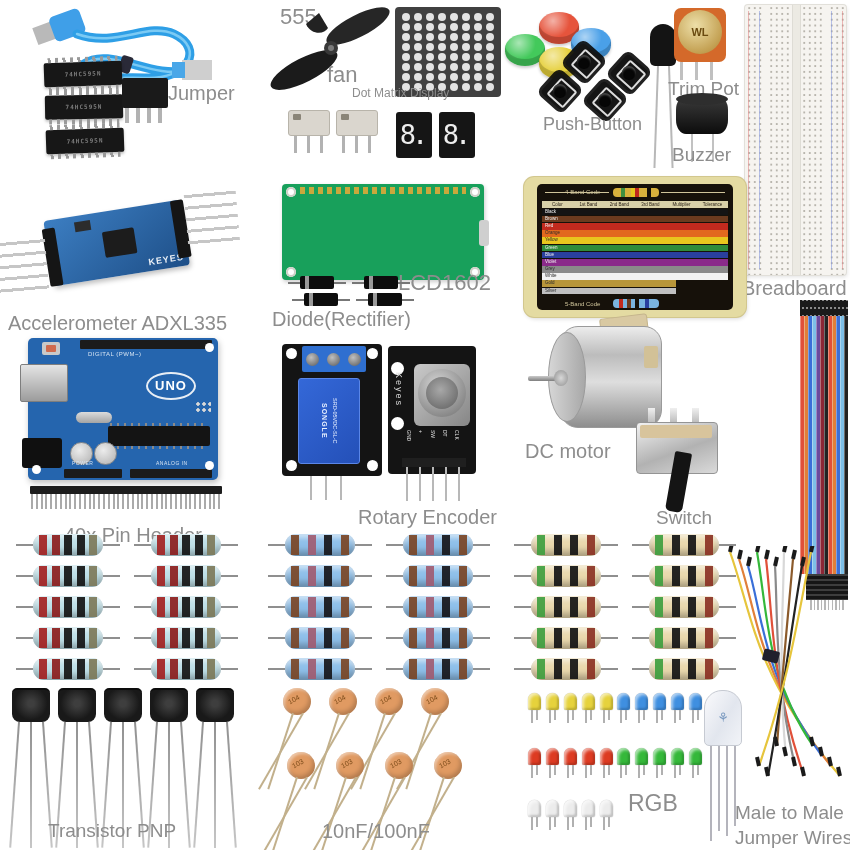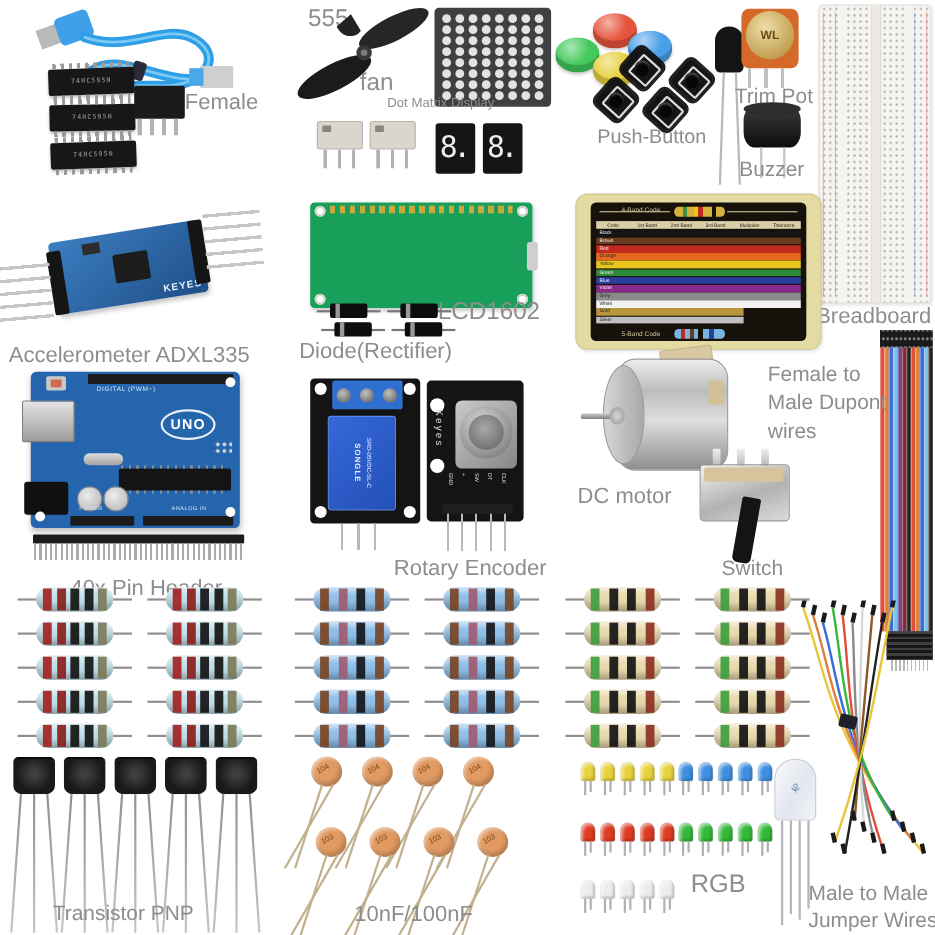--- a/index.html
+++ b/index.html
@@ -316,21 +316,21 @@
         <span class="ic-mark">74HC595N</span>
       </div>
     <div id="ic3" class="ic16">
         <span class="ic-mark">74HC595N</span>
       </div>
   </div>
   <div id="timer-ic" class="comp">
     <div class="ic8-body"></div>
     <div class="ic8-legs"></div>
   </div>
-  <div class="label md" style="left:168px;top:82px;">Female</div>
+  <div class="label md" style="left:168px;top:82px;">Jumper</div>
 
   <div class="label lg" style="left:280px;top:4px;">555</div>
   <svg id="fan-svg" class="comp" width="122" height="94" viewBox="0 0 122 94">
     <ellipse cx="88" cy="22" rx="35" ry="11" fill="#262626" transform="rotate(-27 88 22)"></ellipse>
     <ellipse cx="34" cy="66" rx="37" ry="12" fill="#1b1b1b" transform="rotate(-27 34 66)"></ellipse>
     <circle cx="61" cy="44" r="7" fill="#383838"></circle>
     <circle cx="61" cy="44" r="3" fill="#7a7a7a"></circle>
     <path d="M36,20 l13,-11 l9,15 c-4,7 -17,7 -22,-4 z" fill="#222"></path>
   </svg>
   <div class="label lg" style="left:327px;top:62px;">fan</div>
@@ -577,25 +577,20 @@
       <div class="ribbon-stripe" style="background: rgb(139, 38, 53);"></div>
       <div class="ribbon-stripe" style="background: rgb(34, 34, 34);"></div>
       <div class="ribbon-stripe" style="background: rgb(224, 80, 57);"></div>
       <div class="ribbon-stripe" style="background: rgb(224, 127, 57);"></div>
       <div class="ribbon-stripe" style="background: rgb(58, 111, 216);"></div>
       <div class="ribbon-stripe" style="background: rgb(126, 192, 232);"></div>
       <div class="ribbon-stripe" style="background: rgb(34, 34, 34);"></div>
     </div>
   <div id="ribbon-conn-bot" class="comp"></div>
   <div id="ribbon-pins" class="comp"></div>
-  <div class="label" style="left:698px;top:328px;line-height:26px;">
-    <div>Female to</div>
-    <div>Male Dupont</div>
-    <div>wires</div>
-  </div>
 
   <div id="uno" class="comp">
     <div class="uno-hdr" style="left:52px;top:2px;width:132px;"></div>
     <span class="uno-txt" style="left:60px;top:13px;">DIGITAL (PWM~)</span>
     <div class="uno-reset"></div>
     <div class="uno-logo">UNO</div>
     <div class="uno-usb"></div>
     <div class="uno-jack"></div>
     <div class="uno-xtal"></div>
     <div class="uno-chip"></div>

